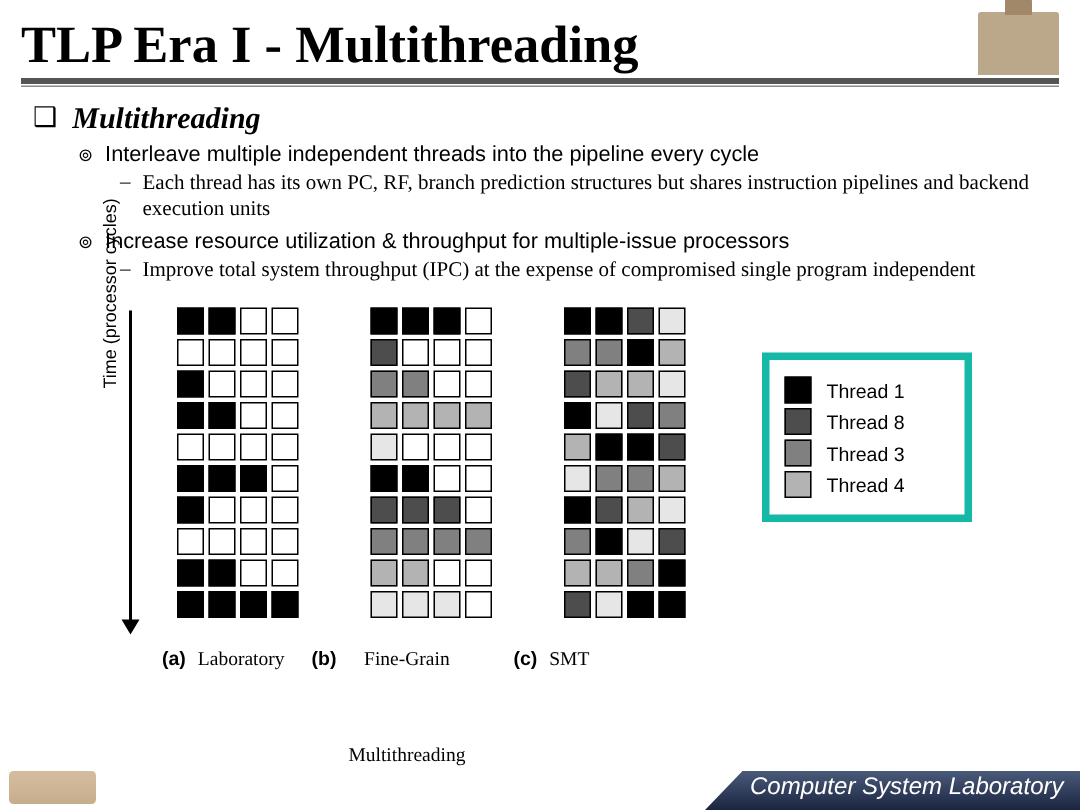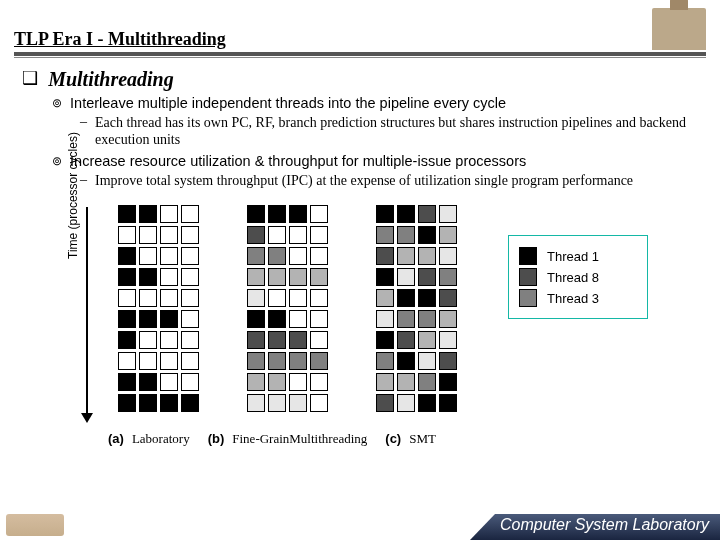--- a/index.html
+++ b/index.html
@@ -8,22 +8,21 @@
     font-family: "Times New Roman", serif;
     background: #fff;
     position: relative;
     overflow: hidden;
   }
   .title-row {
     display: flex; align-items: flex-end;
     padding: 8px 14px 0 14px;
   }
   .title {
-    font-size: 18px; font-weight: bold;
-    text-decoration: underline;
+    font-size: 35px; font-weight: bold;
     flex: 1;
   }
   .building {
     width: 54px; height: 42px;
     background: #bba88a;
     position: relative;
     border-radius: 2px 2px 0 0;
   }
   .building::before {
     content:""; position:absolute; left:18px; top:-10px;
@@ -65,31 +64,31 @@
   .grid .row { display:flex; gap:3px; margin-bottom:3px; }
   .cell { width:18px; height:18px; border:1px solid #000; background:#fff; }
   .c1 { background:#000; }
   .c2 { background:#4d4d4d; }
   .c3 { background:#808080; }
   .c4 { background:#b3b3b3; }
   .c5 { background:#e6e6e6; }
 
   .legend {
     position:absolute; left: 486px; top: 36px;
-    border:1px solid #14b8a6; padding:8px 10px;
+    border:5px solid #14b8a6; padding:8px 10px;
     font-family: Arial, sans-serif; font-size:13px;
     width: 140px;
   }
   .legend .lrow { display:flex; align-items:center; gap:10px; margin:3px 0; }
   .legend .swatch { width:18px; height:18px; border:1px solid #000; }
 
   .captions { position:absolute; left:86px; top: 232px; display:flex; align-items:flex-start; gap:0; font-size:13px; }
   .cap-a { font-weight:bold; font-family:Arial; margin-right:8px; }
   .cap-txt { font-family:"Times New Roman"; margin-right: 18px; white-space:nowrap; }
-  .cap-stack { display:flex; align-items:center; margin-right:18px; }
+  .cap-stack { display:flex; flex-direction:column; align-items:center; margin-right:32px;gap:48px; }
 
   .footer-logo {
     position:absolute; left:6px; bottom:4px;
     width:58px; height:22px;
     background: linear-gradient(#b89060,#a07840);
     border-radius:3px; opacity:.6;
   }
   .footer-lab {
     position:absolute; right:0; bottom:0;
     width:250px; height:26px;
@@ -128,21 +127,21 @@
     </div>
   </div>
 
   <div class="lvl2">
     <span class="marker">⊚</span>
     <span class="txt">Increase resource utilization &amp; throughput for multiple-issue processors</span>
   </div>
   <div class="lvl3">
     <div class="row">
       <span class="marker">–</span>
-      <span class="txt">Improve total system throughput (IPC) at the expense of utilization single program performance</span>
+      <span class="txt">Improve total system throughput (IPC) at the expense of compromised single program independent</span>
     </div>
   </div>
 
   <div class="figure">
     <div class="ylabel">Time (processor cycles)</div>
     <div class="arrow"></div>
 
     <div class="grids">
       <div class="grid" id="grid-a">
           <div class="row">
@@ -337,20 +336,24 @@
           <span class="swatch c1"></span>
           <span>Thread 1</span>
         </div>
       <div class="lrow">
           <span class="swatch c2"></span>
           <span>Thread 8</span>
         </div>
       <div class="lrow">
           <span class="swatch c3"></span>
           <span>Thread 3</span>
+        </div>
+      <div class="lrow">
+          <span class="swatch c4"></span>
+          <span>Thread 4</span>
         </div>
     </div>
 
     <div class="captions">
       <span class="cap-a">(a)</span>
       <span class="cap-txt">Laboratory</span>
       <span class="cap-a">(b)</span>
       <span class="cap-stack">
         <span class="cap-txt" style="margin:0">Fine-Grain</span>
         <span class="cap-txt" style="margin:0">Multithreading</span>

